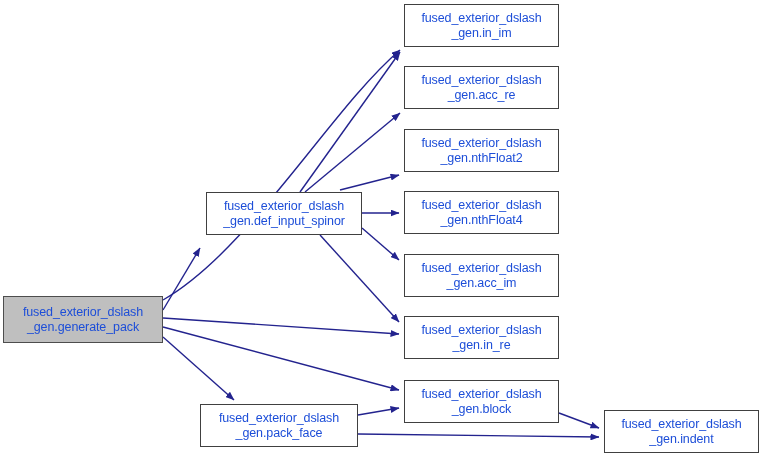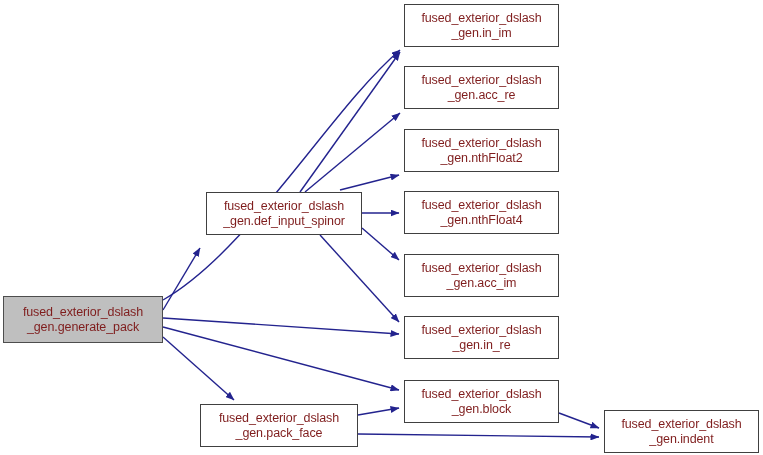--- a/index.html
+++ b/index.html
@@ -25,21 +25,21 @@
   }
   .node {
     position: absolute;
     box-sizing: border-box;
     display: flex;
     align-items: center;
     justify-content: center;
     text-align: center;
     background: #ffffff;
     border: 1px solid #404040;
-    color: #7f1d1d;
+    color: #1d4ed8;
     font-family: "Liberation Sans", sans-serif;
     font-size: 12.5px;
     line-height: 15px;
     letter-spacing: -0.1px;
     white-space: pre-line;
     z-index: 5;
   }
   .node.root {
     background: #bfbfbf;
     border: 1px solid #4d4d4d;

